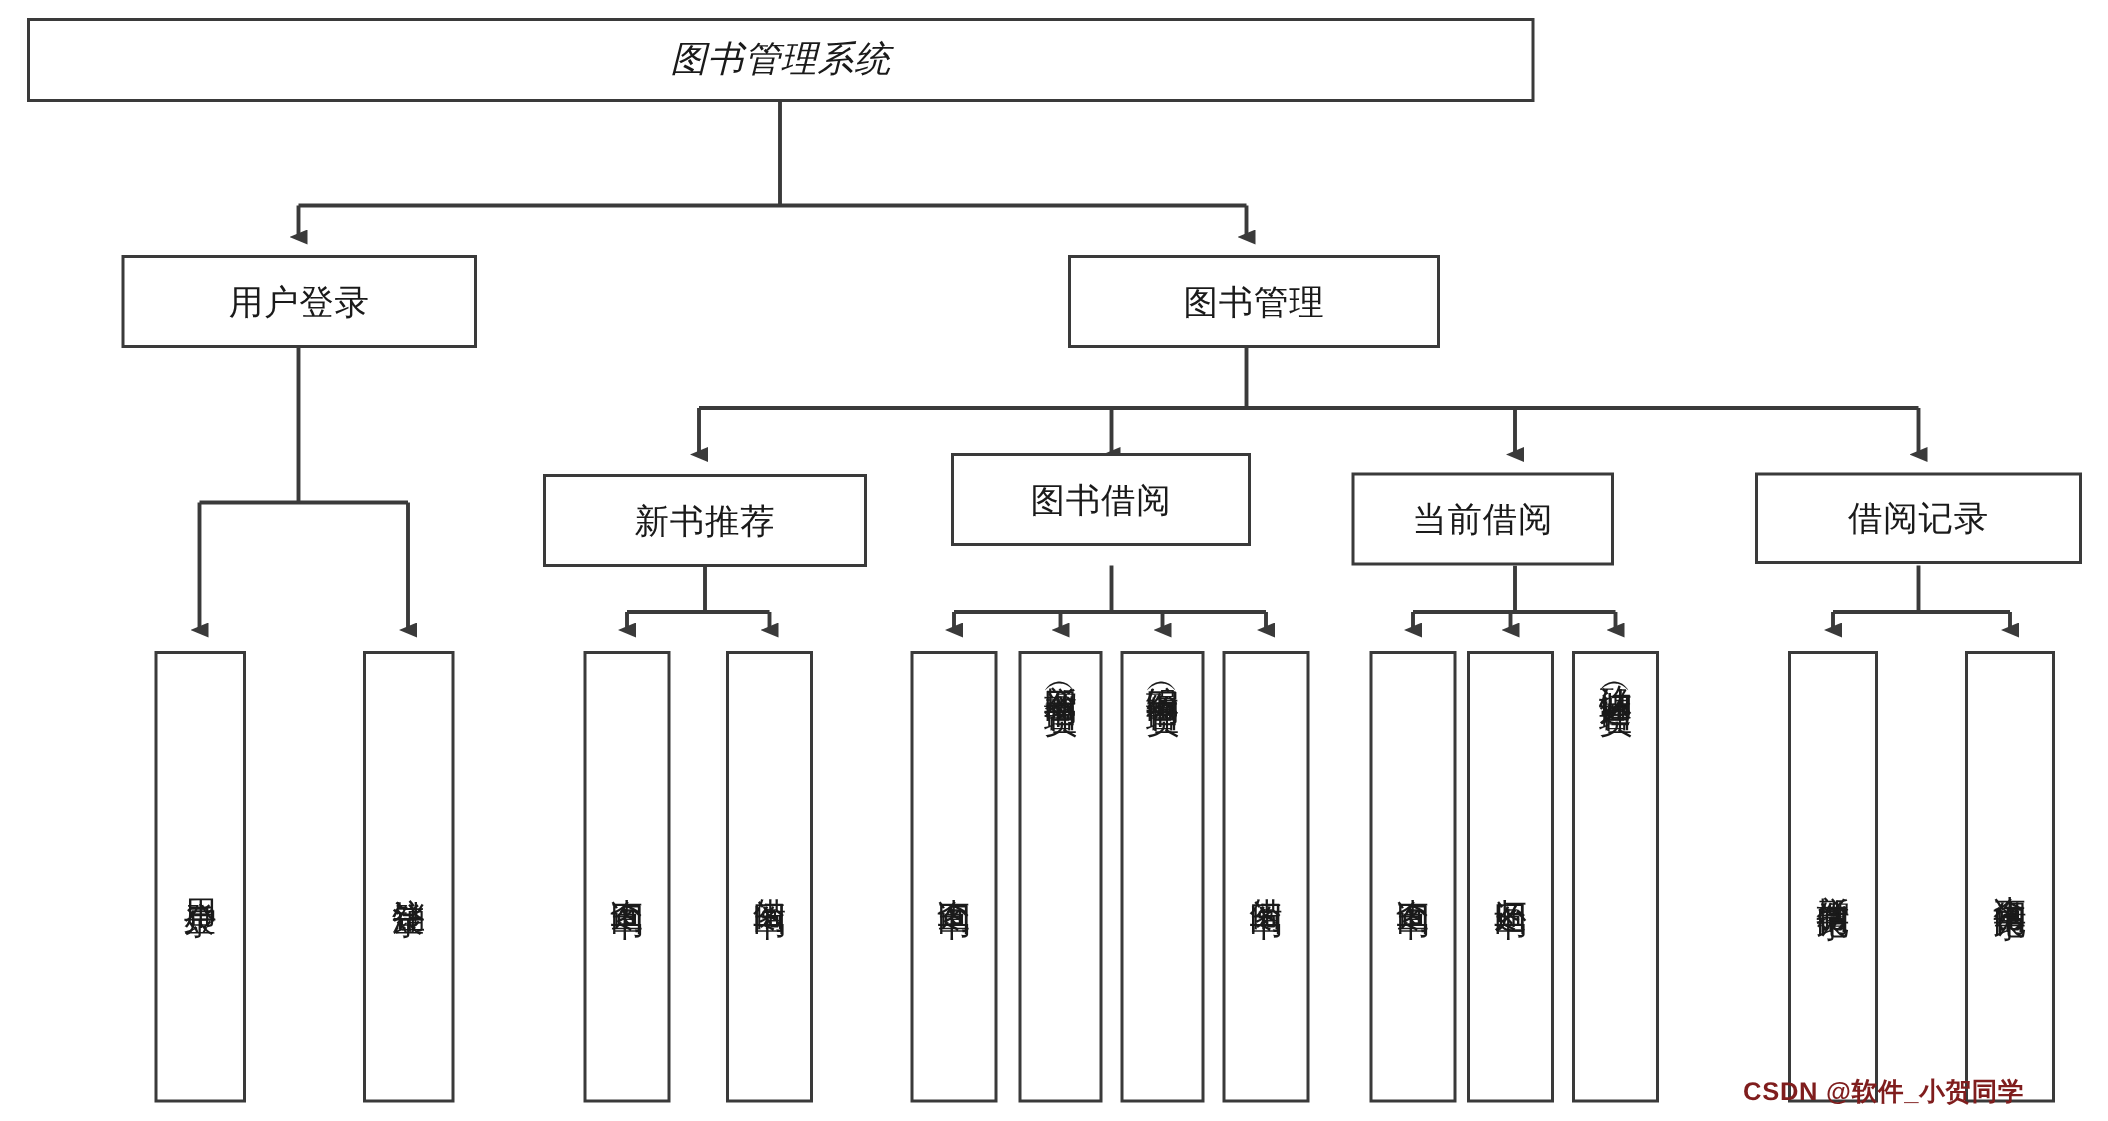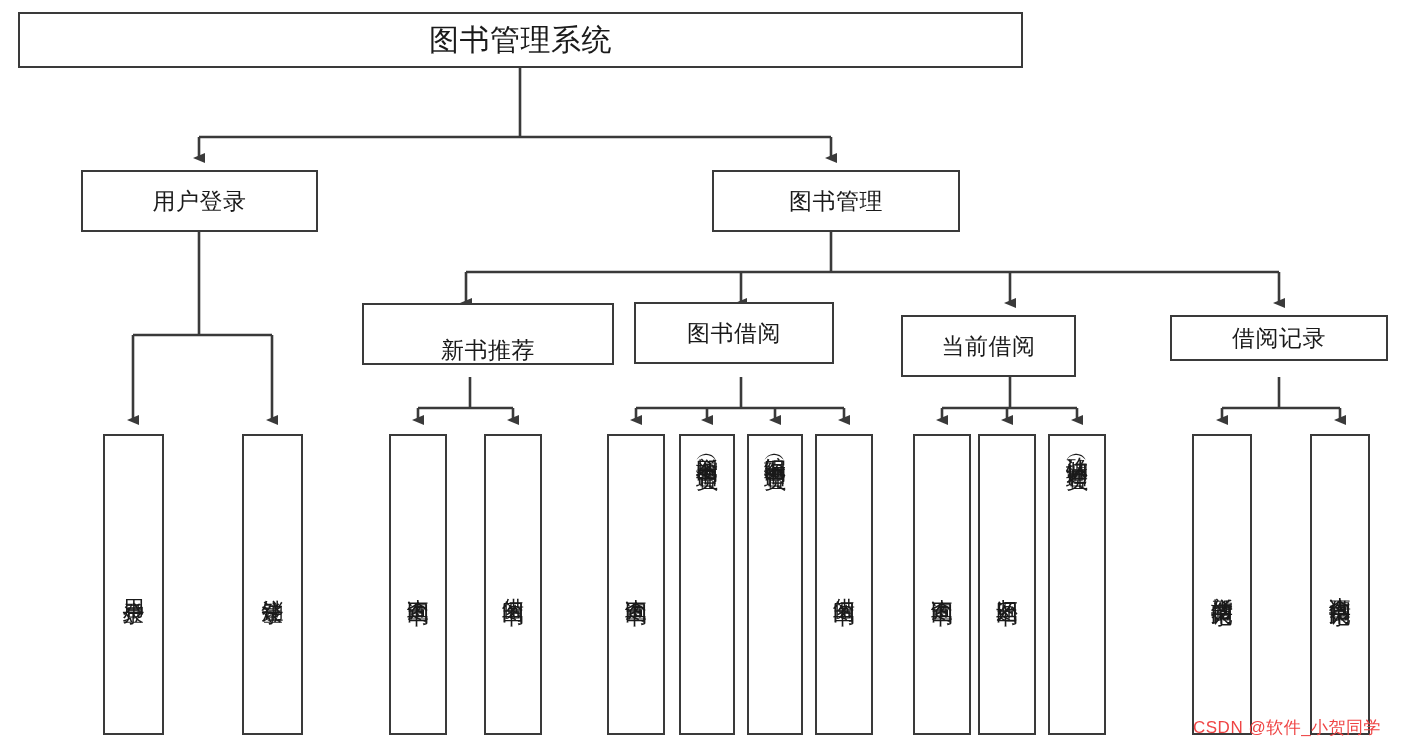--- a/index.html
+++ b/index.html
@@ -32,21 +32,21 @@
     display:block;
     text-align:center;
     line-height:1.14;
     letter-spacing:0.5px;
     white-space:nowrap;
   }
   
   .node.h .label{
     font-size:23px;
   }
-  .node.root .label{font-size:30px;}
+  .node.root .label{font-size:24px;font-style:italic;}
 
   
   .node.v{
     align-items:flex-start;
     padding-top:3px;
   }
   .node.v .label{
     writing-mode:vertical-rl;
     text-orientation:upright;
     font-size:22px;
@@ -55,26 +55,27 @@
     white-space:nowrap;
     margin:0 auto;
   }
   .node.v.mid{
     align-items:center;
     padding-top:0;
   }
 
   #watermark{
     position:absolute;
-    left:1193px;top:716px;
+    left:1162px;top:716px;
     font-size:17px;
-    color:#ef4444;
+    color:#7f1d1d;
     letter-spacing:0.5px;
     white-space:nowrap;
     pointer-events:none;
+    font-weight:bold;
   }
 </style>
 </head>
 <body>
 
 <div id="canvas">
 
   <svg id="edges" viewBox="0 0 1405 747">
     <defs>
       <marker id="arrow" markerWidth="12" markerHeight="12" refX="5" refY="6" orient="auto" markerUnits="userSpaceOnUse">
@@ -129,30 +130,30 @@
     <span class="label">图书管理系统</span>
   </div>
 
   <div class="node h" style="left:81px;top:170px;width:237px;height:62px;">
     <span class="label">用户登录</span>
   </div>
   <div class="node h" style="left:712px;top:170px;width:248px;height:62px;">
     <span class="label">图书管理</span>
   </div>
 
-  <div class="node h" style="left:362px;top:303px;width:252px;height:62px;align-items:flex-end;">
+  <div class="node h" style="left:362px;top:316px;width:216px;height:62px;">
     <span class="label">新书推荐</span>
   </div>
   <div class="node h" style="left:634px;top:302px;width:200px;height:62px;">
     <span class="label">图书借阅</span>
   </div>
   <div class="node h" style="left:901px;top:315px;width:175px;height:62px;">
     <span class="label">当前借阅</span>
   </div>
-  <div class="node h" style="left:1170px;top:315px;width:218px;height:46px;">
+  <div class="node h" style="left:1170px;top:315px;width:218px;height:61px;">
     <span class="label">借阅记录</span>
   </div>
 
   <div class="node v mid" style="left:103px;top:434px;width:61px;height:301px;">
     <span class="label">用户登录</span>
   </div>
   <div class="node v mid" style="left:242px;top:434px;width:61px;height:301px;">
     <span class="label">注销登录</span>
   </div>
 

